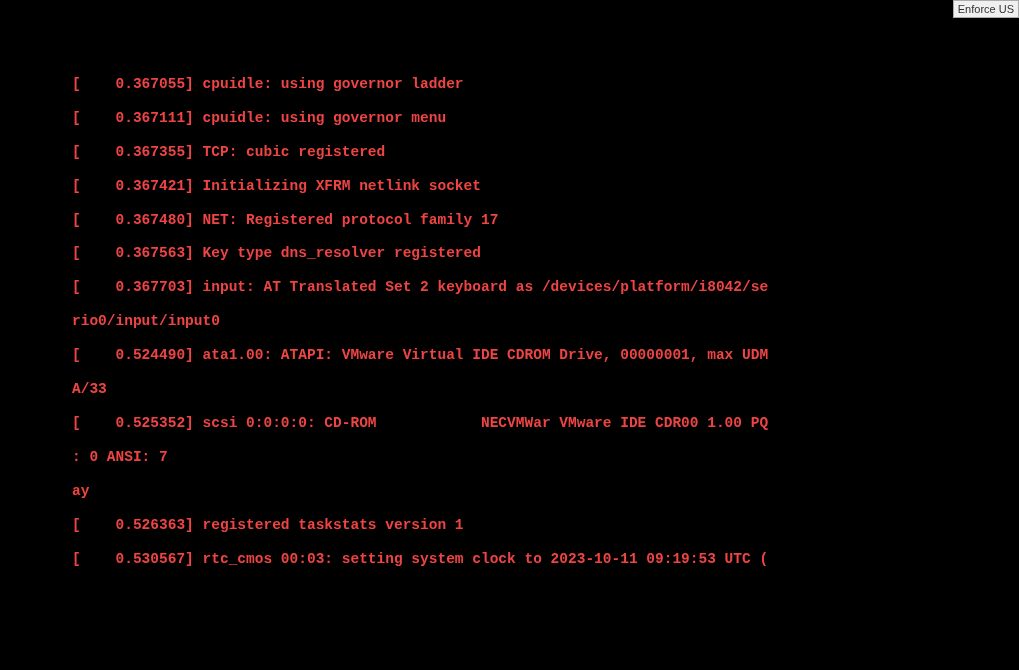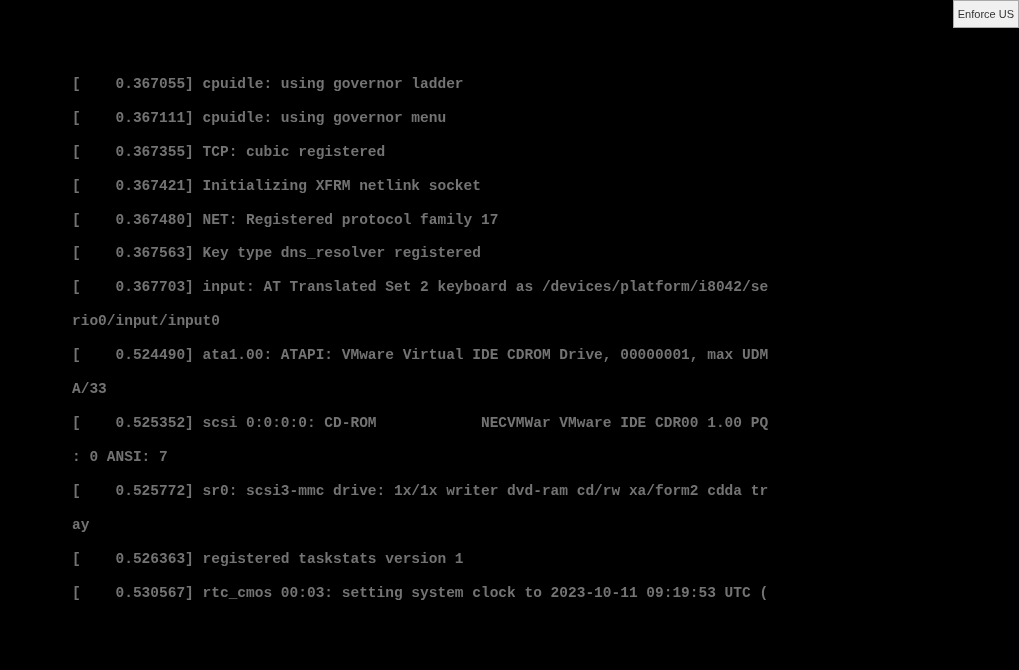--- a/index.html
+++ b/index.html
@@ -17,33 +17,33 @@
       overflow: hidden;
       position: relative;
     }
     .terminal {
       padding-top: 59px;
       padding-left: 72px;
       padding-right: 20px;
       white-space: pre-wrap;
       font-weight: bold;
     }
-    .white { color: #737373; }
+    .white { color: #ef4444; }
     .line { display: block; }
     .enforce-btn {
       position: absolute;
       top: 0;
       right: 0;
       background: #f0f0f0;
       border: 1px solid #aaa;
       font-family: Arial, sans-serif;
       font-size: 11px;
       padding: 2px 4px;
       color: #333;
-      height: 28px;
+      height: 18px;
       font-weight: normal;
     }
   </style>
 </head>
 <body>
 
 <button class="enforce-btn">Enforce US</button>
 
 <div class="terminal">
 <span class="line white">[    0.367055] cpuidle: using governor ladder</span>
@@ -51,21 +51,20 @@
 <span class="line white">[    0.367355] TCP: cubic registered</span>
 <span class="line white">[    0.367421] Initializing XFRM netlink socket</span>
 <span class="line white">[    0.367480] NET: Registered protocol family 17</span>
 <span class="line white">[    0.367563] Key type dns_resolver registered</span>
 <span class="line white">[    0.367703] input: AT Translated Set 2 keyboard as /devices/platform/i8042/se</span>
 <span class="line white">rio0/input/input0</span>
 <span class="line white">[    0.524490] ata1.00: ATAPI: VMware Virtual IDE CDROM Drive, 00000001, max UDM</span>
 <span class="line white">A/33</span>
 <span class="line white">[    0.525352] scsi 0:0:0:0: CD-ROM            NECVMWar VMware IDE CDR00 1.00 PQ</span>
 <span class="line white">: 0 ANSI: 7</span>
-<span class="line white">[    0.525772] sr0: scsi3-mmc drive: 1x/1x writer dvd-ram cd/rw xa/form2 cdda tr</span>
 <span class="line white">ay</span>
 <span class="line white">[    0.526363] registered taskstats version 1</span>
 <span class="line white">[    0.530567] rtc_cmos 00:03: setting system clock to 2023-10-11 09:19:53 UTC (</span>
 
 
 
 
 
 
 

